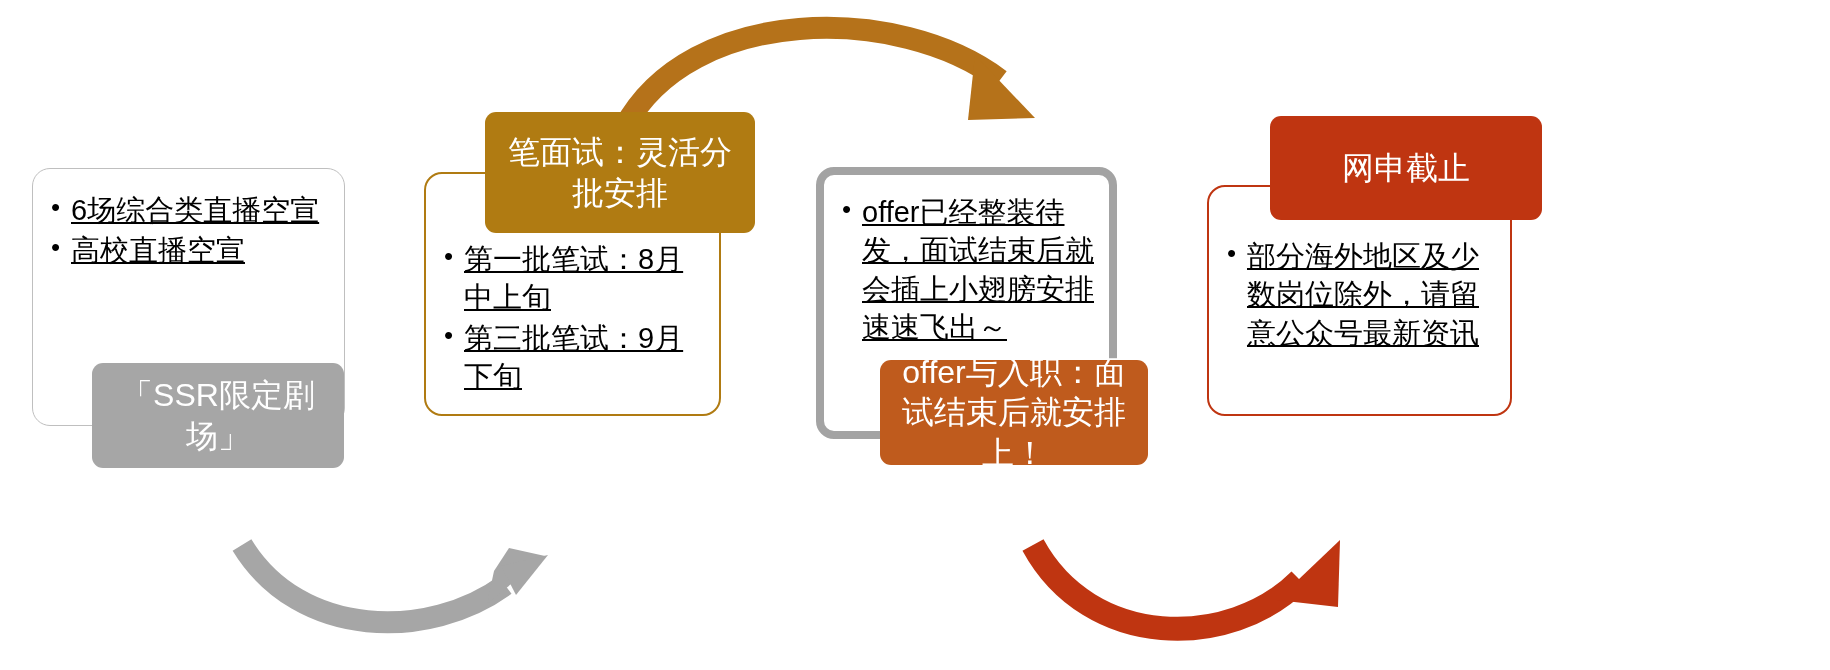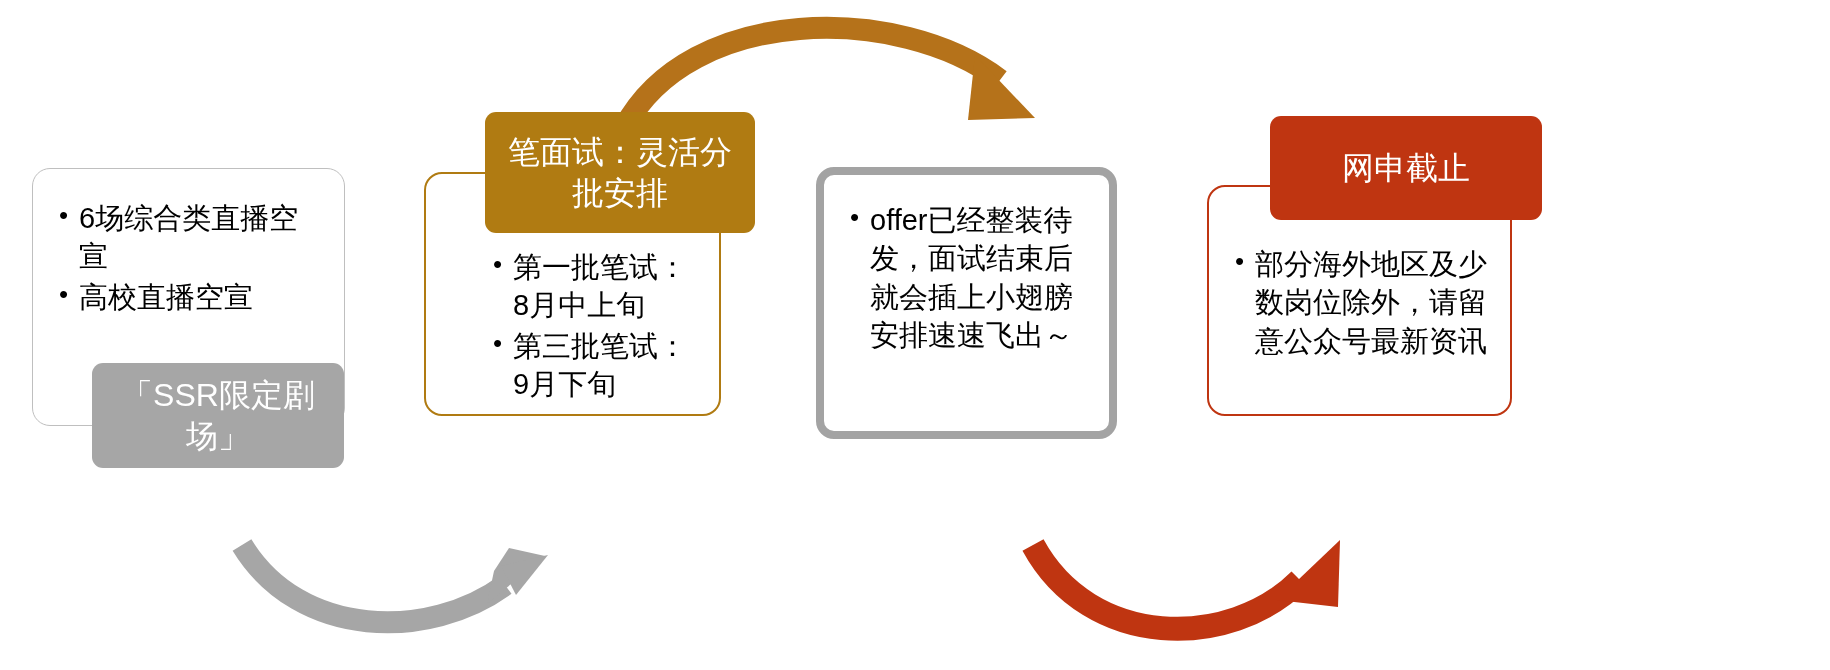--- a/index.html
+++ b/index.html
@@ -15,22 +15,23 @@
   svg.arrows{position:absolute;left:0;top:0;width:1830px;height:670px;pointer-events:none;}
 
   .card{
     position:absolute;
     background:#ffffff;
     border-radius:18px;
     box-sizing:border-box;
   }
   .card ul{
     list-style:none;
-    margin:16px;
+    margin:8px;
     padding:0;
+    text-decoration:underline;
   }
   .card li{
     position:relative;
     padding-left:22px;
     color:#000000;
     font-size:29px;
     line-height:1.32;
     margin:0 0 2px 0;
     letter-spacing:0px;
   }
@@ -47,21 +48,20 @@
   #card1{
     left:32px; top:168px; width:313px; height:258px;
     border:1.6px solid #bfbfbf;
   }
   #card1 .body{padding:14px 10px 0 8px;}
 
   
   #card2{
     left:424px; top:172px; width:297px; height:244px;
     border:2px solid #b07b12;
-    padding-left:41px;
   }
   #card2 .body{padding:58px 6px 0 8px;}
 
   
   #card3{
     left:816px; top:167px; width:301px; height:272px;
     border:8px solid #a3a3a3;
   }
   #card3 .body{padding:10px 6px 0 8px;}
 
@@ -165,16 +165,17 @@
       <ul>
         <li>部分海外地区及少数岗位除外，请留意公众号最新资讯</li>
       </ul>
     </div>
   </div>
 
   <div class="chip" id="chip-gray">「SSR限定剧场」</div>
 
   <div class="chip" id="chip-gold">笔面试：灵活分批安排</div>
 
+  <div class="chip" id="chip-orange">offer与入职：面试结束后就安排上！</div>
 
   <div class="chip" id="chip-red">网申截止</div>
 
 </div>
 
 </body></html>

